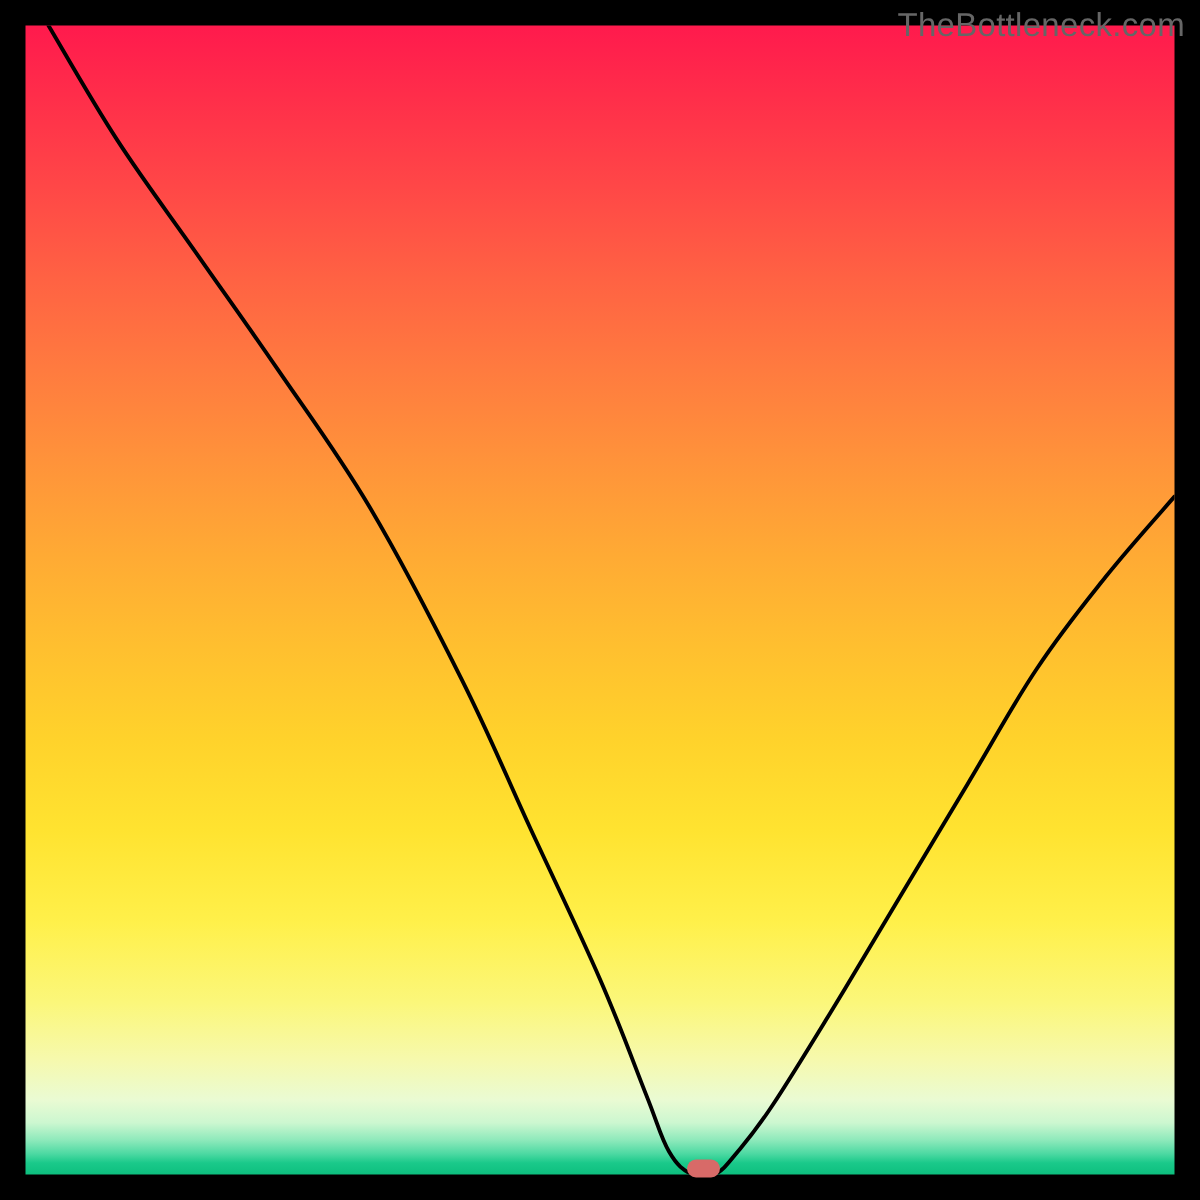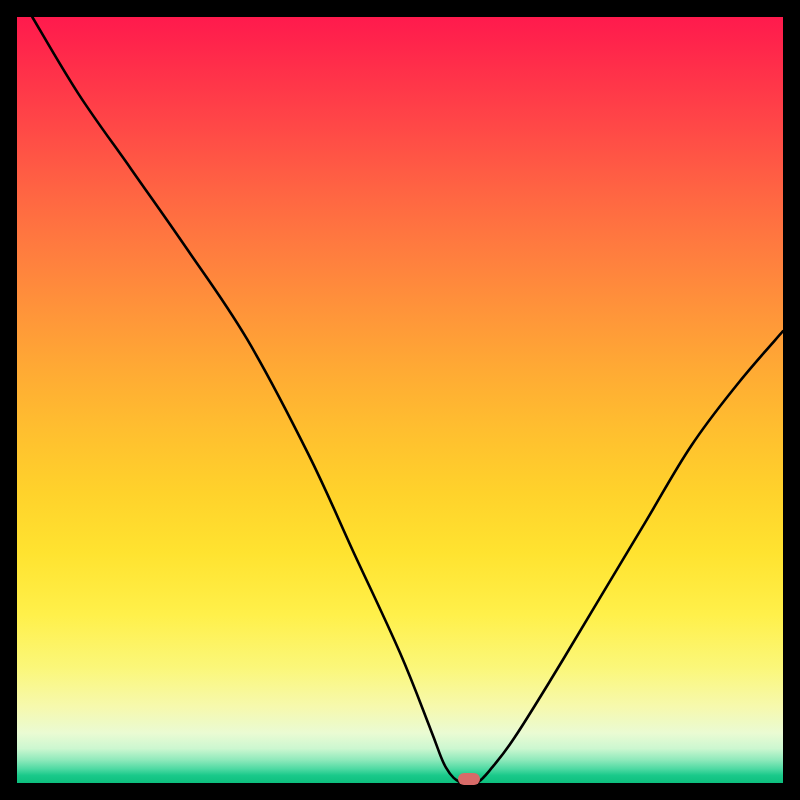--- a/index.html
+++ b/index.html
@@ -73,20 +73,21 @@
     background: #d86a68;
     border-radius: 6px;
     transform: translate(-50%, -50%);
   }
 </style>
 </head>
 <body>
 
 <div class="frame">
 
+  <div class="watermark">TheBottleneck.com</div>
 
   <div class="plot-area">
     <div class="gradient"></div>
 
     <svg class="curve" viewBox="0 0 766 766" preserveAspectRatio="none">
       <path id="curve-path" fill="none" stroke-width="2.6" stroke-linecap="round" stroke="#000000" d="M 15.3 0.0 C 23.6 13.8, 43.4 49.0, 61.3 76.6 C 79.2 104.2, 95.6 125.6, 114.9 153.2 C 134.2 180.8, 147.8 199.5, 168.5 229.8 C 189.2 260.1, 207.7 284.5, 229.8 321.7 C 251.9 358.9, 271.8 398.0, 291.1 436.6 C 310.4 475.2, 320.5 500.4, 337.0 536.2 C 353.6 572.0, 369.2 604.1, 383.0 635.8 C 396.8 667.5, 405.4 691.7, 413.6 712.4 C 421.9 733.1, 423.4 741.0, 429.0 750.7 C 434.5 760.3, 438.8 763.2, 444.3 766.0 C 449.8 768.8, 454.1 768.8, 459.6 766.0 C 465.1 763.2, 468.0 759.0, 474.9 750.7 C 481.8 742.4, 486.9 736.6, 497.9 720.0 C 508.9 703.5, 521.0 683.6, 536.2 658.8 C 551.4 633.9, 565.6 609.7, 582.2 582.2 C 598.7 554.6, 611.6 533.1, 628.1 505.6 C 644.7 478.0, 657.5 453.8, 674.1 429.0 C 690.6 404.1, 703.5 388.4, 720.0 367.7 C 736.6 347.0, 757.7 323.7, 766.0 314.1"></path>
     </svg>
 
     <div id="marker" class="marker" style="background: rgb(216, 106, 104); left: 451.94px; top: 762.17px;"></div>
   </div>

